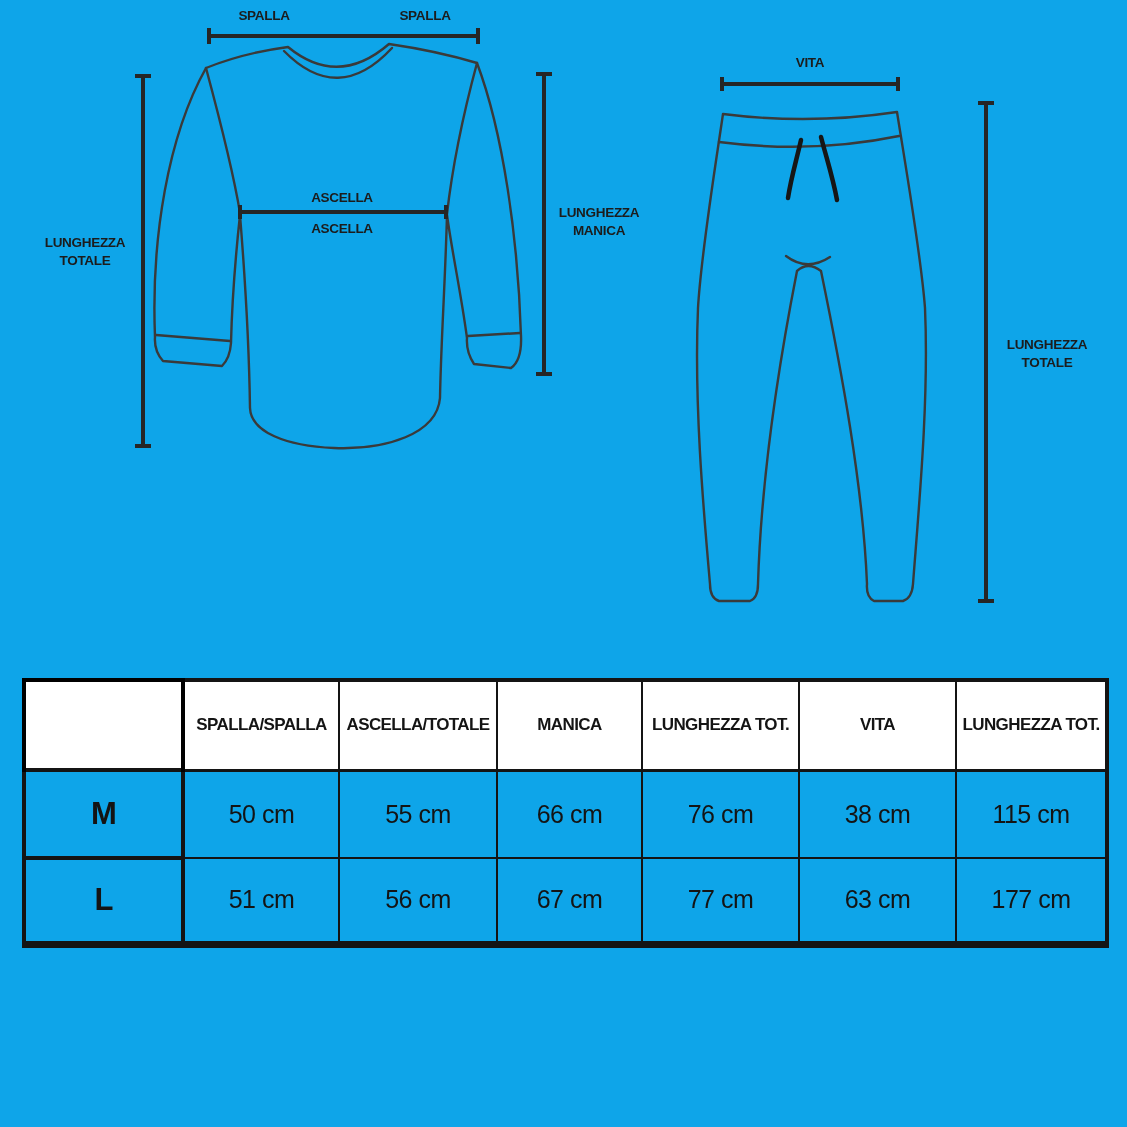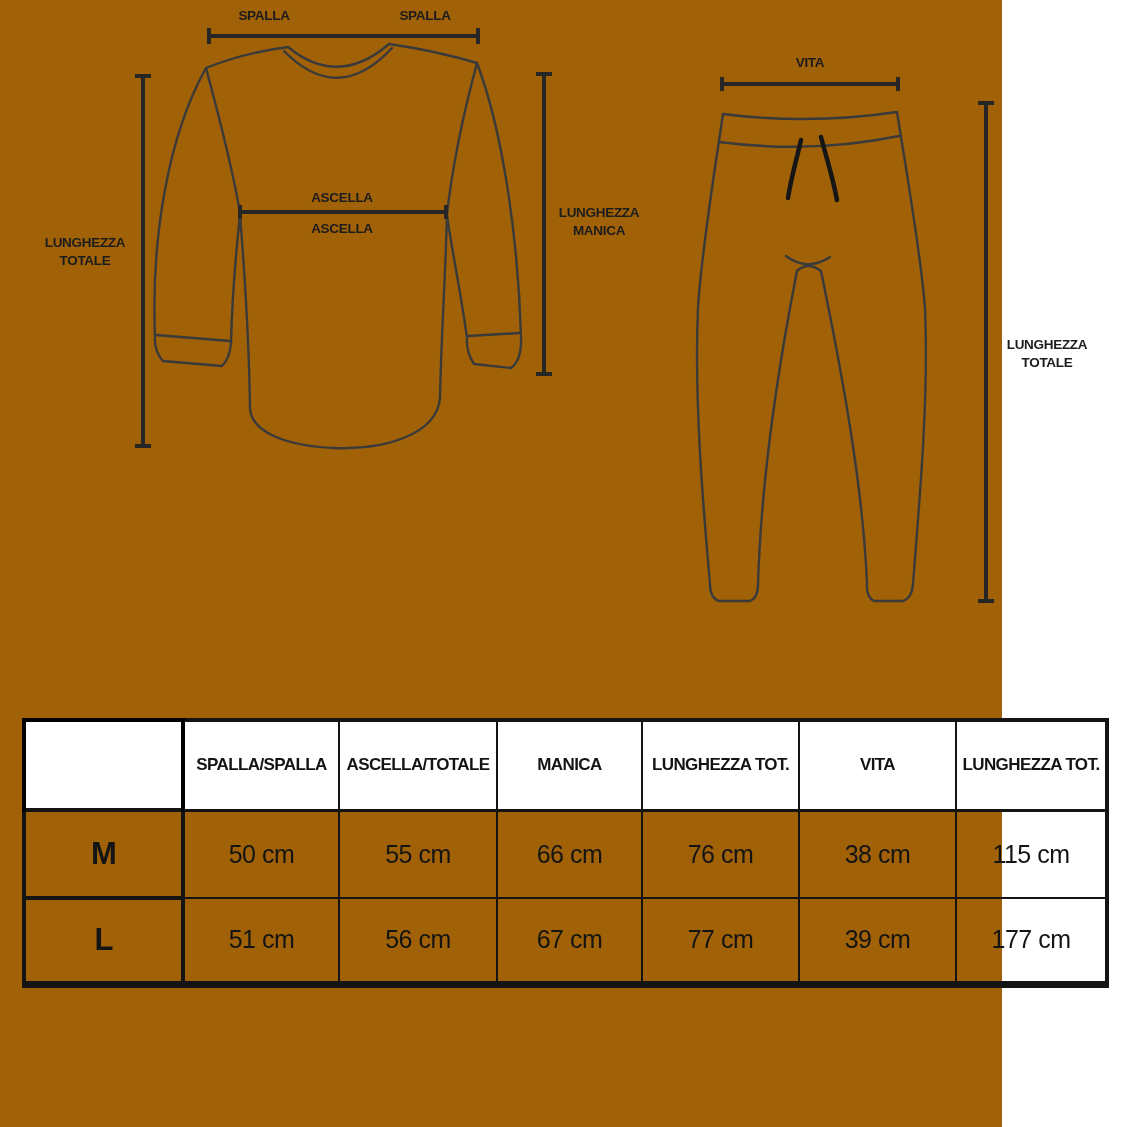--- a/index.html
+++ b/index.html
@@ -1,31 +1,31 @@
 <!DOCTYPE html>
 <html><head>
 <meta charset="utf-8">
 <style>
   * { margin:0; padding:0; box-sizing:border-box; }
   html,body { width:1127px; height:1127px; background:#ffffff; overflow:hidden;
               font-family:"Liberation Sans", sans-serif; }
-  .stage { position:relative; width:1002px; height:1127px; background:#a16207; }
+  .stage { position:relative; width:1127px; height:1127px; background:#0ea5e9; }
 
   
   .diagram-svg { position:absolute; left:0; top:0; }
   .diagram-svg text {
     font-family:"Liberation Sans", sans-serif;
     font-weight:bold; font-size:13.5px; fill:#1c1c1c; letter-spacing:-0.3px;
   }
   .outline { fill:none; stroke:#3a3a3a; stroke-width:2.4; stroke-linejoin:round; stroke-linecap:round; }
   .mline   { stroke:#262626; stroke-width:4; stroke-linecap:butt; }
   .cord    { fill:none; stroke:#161616; stroke-width:4.5; stroke-linecap:round; }
 
   
-  .size-table { position:absolute; left:22px; top:718px; width:1083px;
+  .size-table { position:absolute; left:22px; top:678px; width:1083px;
                 border-collapse:collapse; table-layout:fixed;
                 border:4px solid #141414; border-bottom:7px solid #141414; }
   .size-table th, .size-table td {
     border:2px solid #141414; text-align:center; vertical-align:middle;
     color:#141414; overflow:hidden; white-space:nowrap;
   }
   .size-table thead tr { height:90px; }
   .size-table tbody tr { height:88px; }
   .size-table tbody tr:last-child { height:86px; }
   .size-table thead th { font-size:17px; font-weight:bold; letter-spacing:-0.6px;
@@ -170,18 +170,18 @@
         <td class="value-cell">76 cm</td>
         <td class="value-cell">38 cm</td>
         <td class="value-cell">115 cm</td>
       </tr>
       <tr>
         <td class="size-cell">L</td>
         <td class="value-cell">51 cm</td>
         <td class="value-cell">56 cm</td>
         <td class="value-cell">67 cm</td>
         <td class="value-cell">77 cm</td>
-        <td class="value-cell">39 cm</td>
+        <td class="value-cell">63 cm</td>
         <td class="value-cell">177 cm</td>
       </tr>
     </tbody>
   </table>
 </div>
 
 </body></html>

